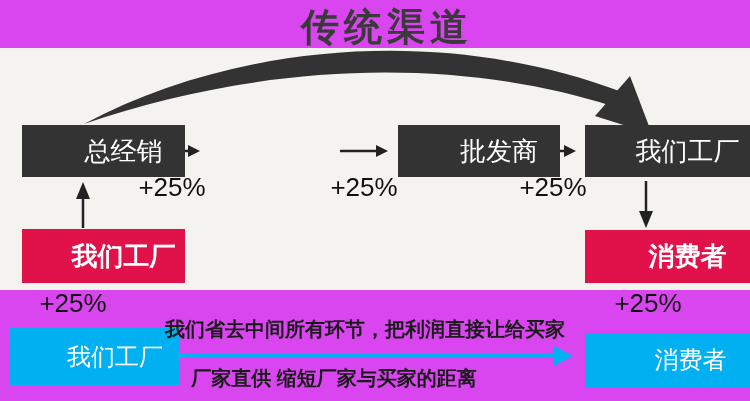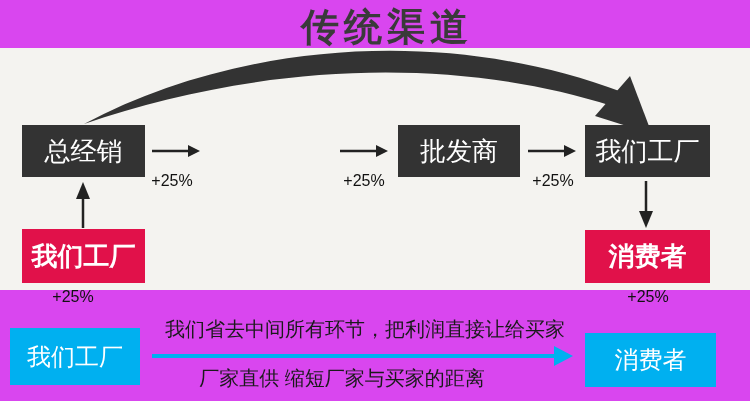--- a/index.html
+++ b/index.html
@@ -9,31 +9,31 @@
     font-family:"Liberation Sans","DejaVu Sans",sans-serif;
   }
   .band{position:absolute;left:0;top:48px;width:750px;height:242px;background:#f4f3f0;}
   .title{
     position:absolute;left:387px;top:2px;transform:translateX(-50%);
     font-size:38px;font-weight:700;color:#3a3a3a;letter-spacing:5px;white-space:nowrap;
   }
   svg.arrows{position:absolute;left:0;top:0;}
   .node{
     position:absolute;height:52px;display:flex;align-items:center;justify-content:center;
-    background:#333333;color:#ffffff;font-size:26px;font-weight:500;white-space:nowrap;
+    background:#333333;color:#ffffff;font-size:26px;font-weight:500;white-space:nowrap;padding-left:40px;
   }
   .node.red{background:#e1114a;font-weight:700;}
   .node.cyan{background:#00b0f0;font-weight:400;font-size:24px;}
   .markup{
     position:absolute;transform:translateX(-50%);
-    font-size:16px;font-weight:500;color:#111111;white-space:nowrap;
+    font-size:26px;font-weight:500;color:#111111;white-space:nowrap;
   }
   .slogan{
     position:absolute;transform:translateX(-50%);
-    font-size:20px;font-weight:400;color:#1a1a1a;white-space:nowrap;text-align:right;
+    font-size:20px;font-weight:700;color:#1a1a1a;white-space:nowrap;text-align:right;
   }
 </style>
 </head>
 <body>
 
 <div class="stage">
 
   <div class="band"></div>
 
   <div class="title">传统渠道</div>
@@ -87,15 +87,15 @@
   <div class="node red" style="left:22px;top:229px;width:123px;height:54px;">我们工厂</div>
   <div class="markup" style="left:73px;top:288px;">+25%</div>
 
   <div class="node red" style="left:585px;top:230px;width:125px;height:53px;">消费者</div>
   <div class="markup" style="left:648px;top:288px;">+25%</div>
 
   <div class="node cyan" style="left:10px;top:328px;width:130px;height:57px;">我们工厂</div>
   <div class="node cyan" style="left:585px;top:333px;width:131px;height:54px;">消费者</div>
 
   <div class="slogan" style="left:365px;top:316px;">我们省去中间所有环节，把利润直接让给买家</div>
-  <div class="slogan" style="left:342px;top:365px;">厂家直供 缩短厂家与买家的距离</div>
+  <div class="slogan" style="left:334px;top:365px;">厂家直供 缩短厂家与买家的距离</div>
 
 </div>
 
 </body></html>

